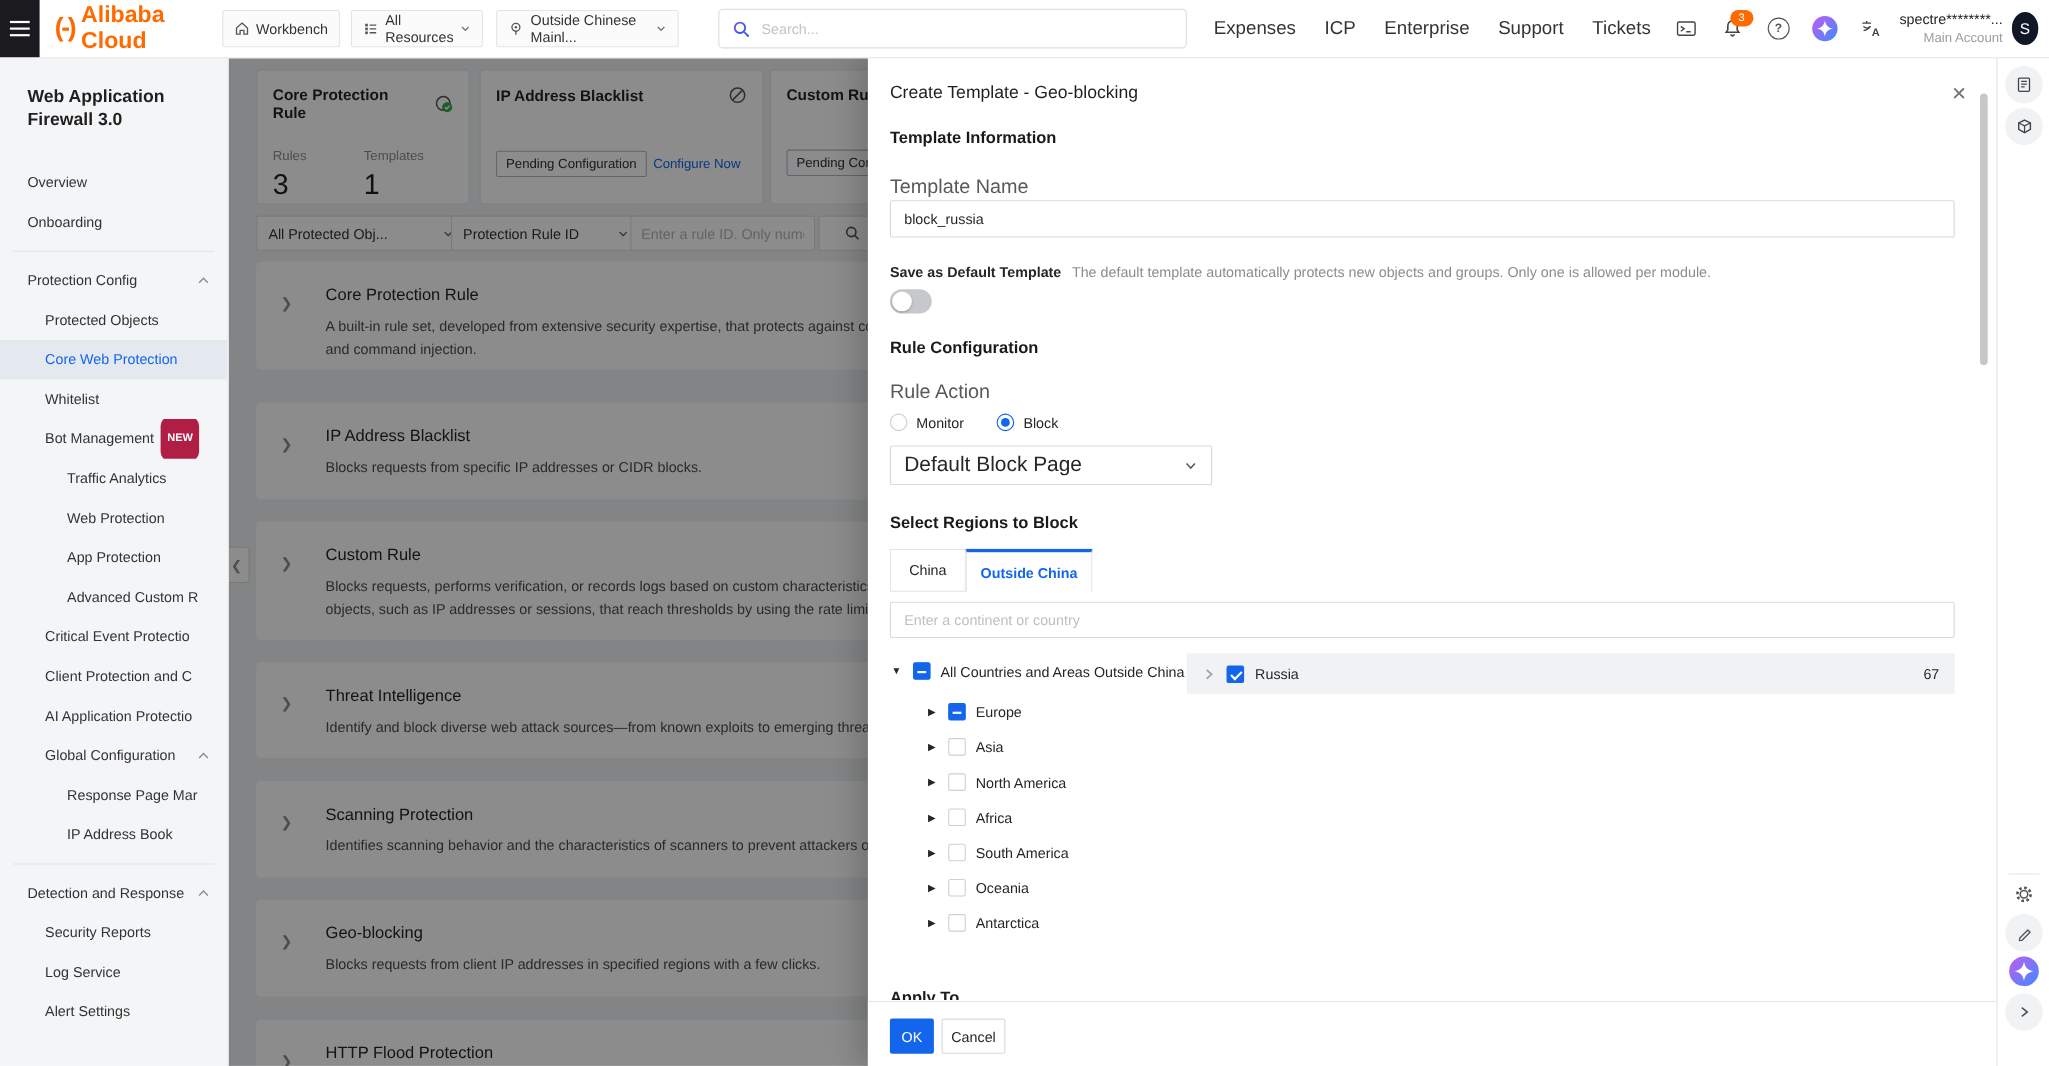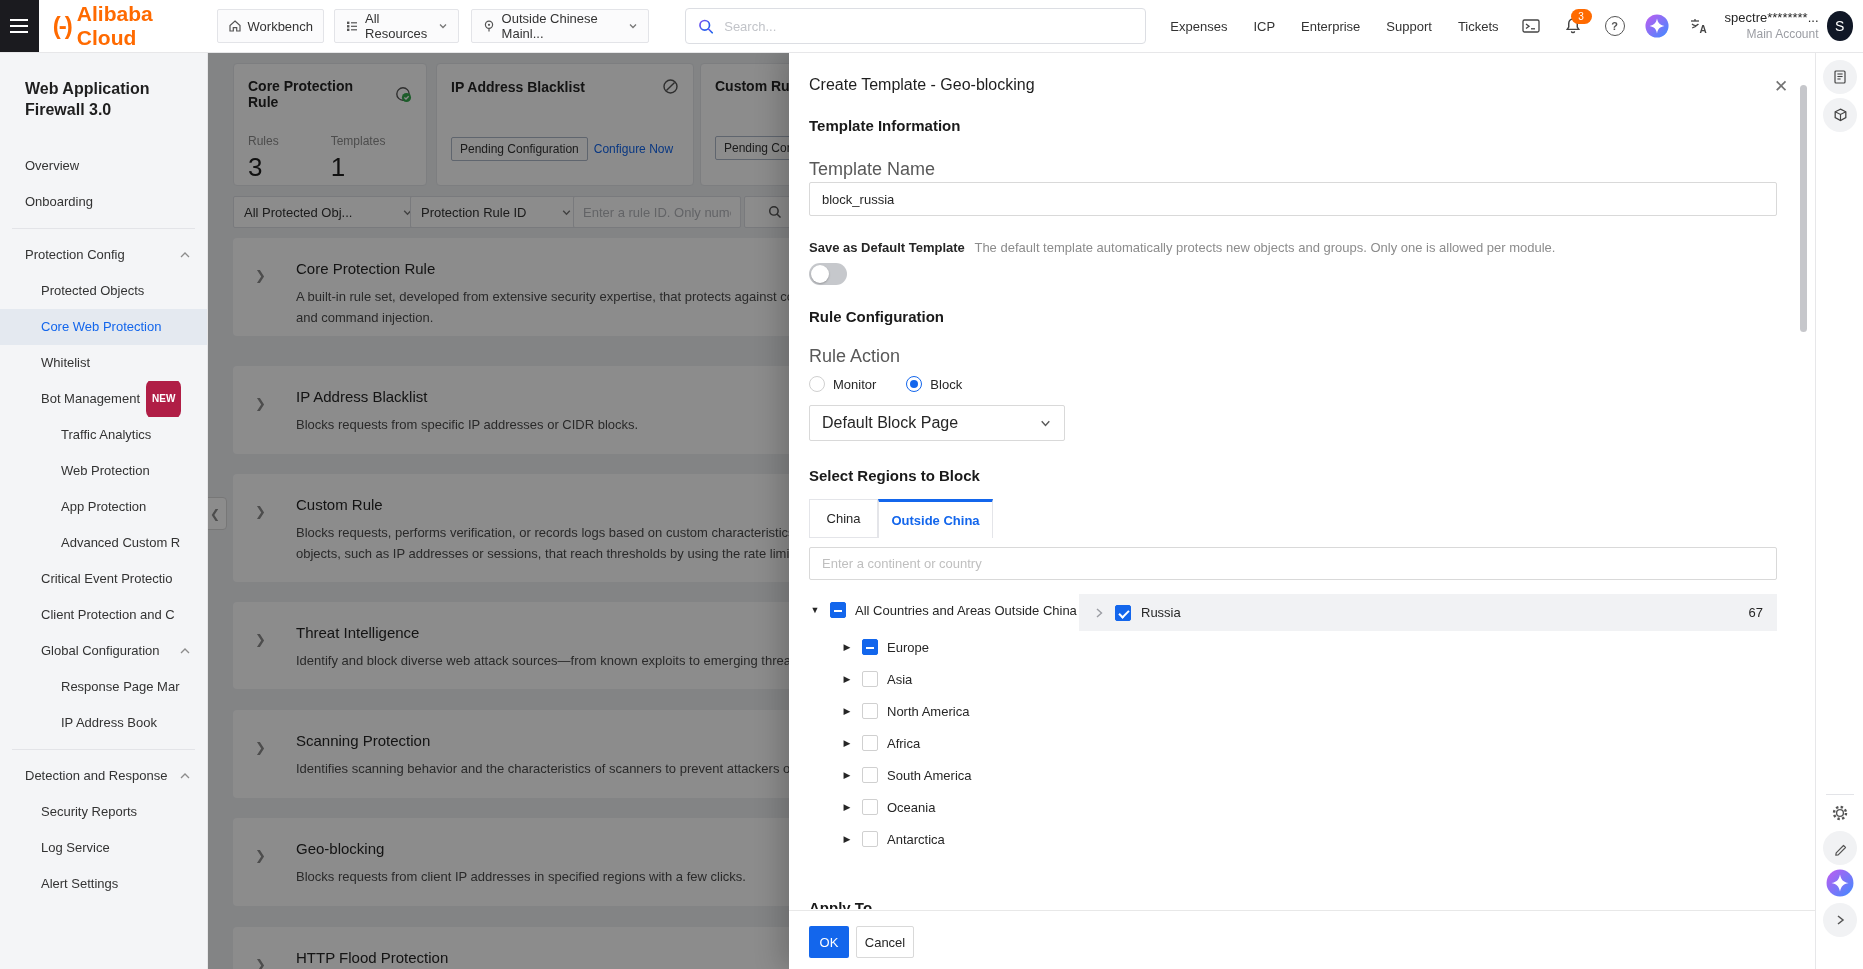--- a/index.html
+++ b/index.html
@@ -11,21 +11,21 @@
   .burger{width:44px;height:52px;background:#1b1b1f;display:flex;flex-direction:column;justify-content:center;align-items:center;gap:4px;cursor:pointer;}
   .burger i{display:block;width:18px;height:2px;background:#fff;}
   .logo{display:flex;align-items:center;margin-left:14px;color:#ff6a00;font-weight:bold;}
   .logo .mark{font-size:24px;letter-spacing:-2px;margin-right:6px;font-weight:bold;}
   .logo .lt{font-size:21px;}
   .chip{height:32px;border:1px solid #e3e4e8;background:#fbfbfc;border-radius:2px;display:flex;align-items:center;gap:6px;padding:0 10px;font-size:13px;color:#333;cursor:pointer;}
   .chip svg{flex:0 0 auto;}
   .searchbox{height:34px;width:493px;border:1px solid #dcdee3;border-radius:4px;display:flex;align-items:center;padding:0 12px;gap:8px;}
   .searchbox input{border:none;outline:none;font-size:13px;color:#333;width:100%;font-family:inherit;background:transparent;}
   .searchbox input::placeholder{color:#c2c4c9;}
-  .navlink{font-size:13px;color:#333;cursor:pointer;white-space:nowrap;}
+  .navlink{font-size:17px;color:#333;cursor:pointer;white-space:nowrap;}
   .icnbtn{position:relative;width:24px;height:24px;display:flex;align-items:center;justify-content:center;cursor:pointer;}
   .bellbadge{position:absolute;top:-5px;right:-7px;min-width:15px;height:15px;border-radius:8px;background:#ff6a00;color:#fff;font-size:10px;display:flex;align-items:center;justify-content:center;padding:0 3px;}
   .help{width:18px;height:18px;border:1.5px solid #555;border-radius:50%;font-size:11px;color:#555;display:flex;align-items:center;justify-content:center;font-weight:bold;}
   .acct{text-align:right;line-height:16px;margin-left:14px;cursor:pointer;}
   .acct .nm{font-size:13px;color:#262626;}
   .acct .sub{font-size:12px;color:#9b9da3;}
   .avatar{width:30px;height:30px;border-radius:50%;background:#101726;color:#fff;font-size:14px;display:flex;align-items:center;justify-content:center;margin:0 10px 0 8px;cursor:pointer;}
   
   .sidebar{position:absolute;left:0;top:52px;width:207px;height:917px;background:#f4f5f7;border-right:1px solid #e7e7e9;z-index:6;overflow:hidden;}
   .side-title{margin:26px 0 0 25px;font-size:16px;font-weight:bold;color:#1f1f1f;line-height:21px;}
@@ -62,21 +62,21 @@
   .m-lbl{position:absolute;left:20px;font-size:18px;color:#595959;}
   .m-input{position:absolute;left:20px;height:34px;border:1px solid #d9d9d9;border-radius:2px;font-size:13px;color:#262626;padding:0 12px;box-sizing:border-box;font-family:inherit;outline:none;background:#fff;}
   .m-input::placeholder{color:#bfbfbf;}
   .toggle{position:absolute;left:20px;top:211px;width:38px;height:22px;border-radius:11px;background:#c6c8cc;cursor:pointer;}
   .toggle .knob{position:absolute;left:2px;top:2px;width:18px;height:18px;border-radius:50%;background:#fff;box-shadow:0 1px 2px rgba(0,0,0,.25);}
   .radio-row{position:absolute;left:20px;top:324px;display:flex;gap:30px;align-items:center;}
   .radio{display:flex;align-items:center;gap:8px;font-size:13px;color:#262626;cursor:pointer;}
   .rdot{width:16px;height:16px;border-radius:50%;border:1px solid #d0d0d0;background:#fff;box-sizing:border-box;}
   .rdot.on{border:1.5px solid #1366ec;position:relative;}
   .rdot.on::after{content:"";position:absolute;left:3px;top:3px;width:8px;height:8px;border-radius:50%;background:#1366ec;}
-  .m-select{position:absolute;left:20px;top:353px;width:256px;height:36px;border:1px solid #d9d9d9;border-radius:2px;display:flex;align-items:center;justify-content:space-between;padding:0 12px;box-sizing:border-box;font-size:16px;color:#262626;cursor:pointer;background:#fff;}
+  .m-select{position:absolute;left:20px;top:353px;width:293px;height:36px;border:1px solid #d9d9d9;border-radius:2px;display:flex;align-items:center;justify-content:space-between;padding:0 12px;box-sizing:border-box;font-size:19px;color:#262626;cursor:pointer;background:#fff;}
   .tabs{position:absolute;left:20px;top:447px;display:flex;height:39px;}
   .tab{box-sizing:border-box;display:flex;align-items:center;justify-content:center;font-size:13px;cursor:pointer;}
   .tab.inactive{width:69px;border:1px solid #e4e5e9;color:#262626;background:#fff;}
   .tab.active{width:115px;border-left:1px solid #e4e5e9;border-right:1px solid #e4e5e9;border-top:3px solid #1366ec;color:#1366ec;font-weight:700;background:#fff;}
   .tree{position:absolute;left:20px;top:542px;}
   .trow{height:32px;display:flex;align-items:center;gap:9px;font-size:13px;color:#262626;}
   .tcaret{width:12px;color:#262626;font-size:9px;cursor:pointer;text-align:center;}
   .cb{width:16px;height:16px;border:1px solid #d0d0d0;border-radius:2px;background:#fff;box-sizing:border-box;cursor:pointer;position:relative;flex:0 0 auto;}
   .cb.ind{background:#1366ec;border-color:#1366ec;}
   .cb.ind::after{content:"";position:absolute;left:3px;top:6.5px;width:8px;height:2px;background:#fff;}
@@ -251,20 +251,23 @@
     <div class="sitem lv2">
         <span>Advanced Custom R</span>
       </div>
     <div class="sitem lv1">
         <span>Critical Event Protectio</span>
       </div>
     <div class="sitem lv1">
         <span>Client Protection and C</span>
       </div>
     <div class="sitem lv1">
+        <span>AI Application Protectio</span>
+      </div>
+    <div class="sitem lv1">
         <span>Global Configuration</span>
       <svg class="caret-up" width="12" height="8" viewBox="0 0 12 8">
           <polyline points="2,6 6,2 10,6" fill="none" stroke="#8c8c8c" stroke-width="1.3"></polyline>
         </svg>
       </div>
     <div class="sitem lv2">
         <span>Response Page Mar</span>
       </div>
     <div class="sitem lv2">
         <span>IP Address Book</span>

